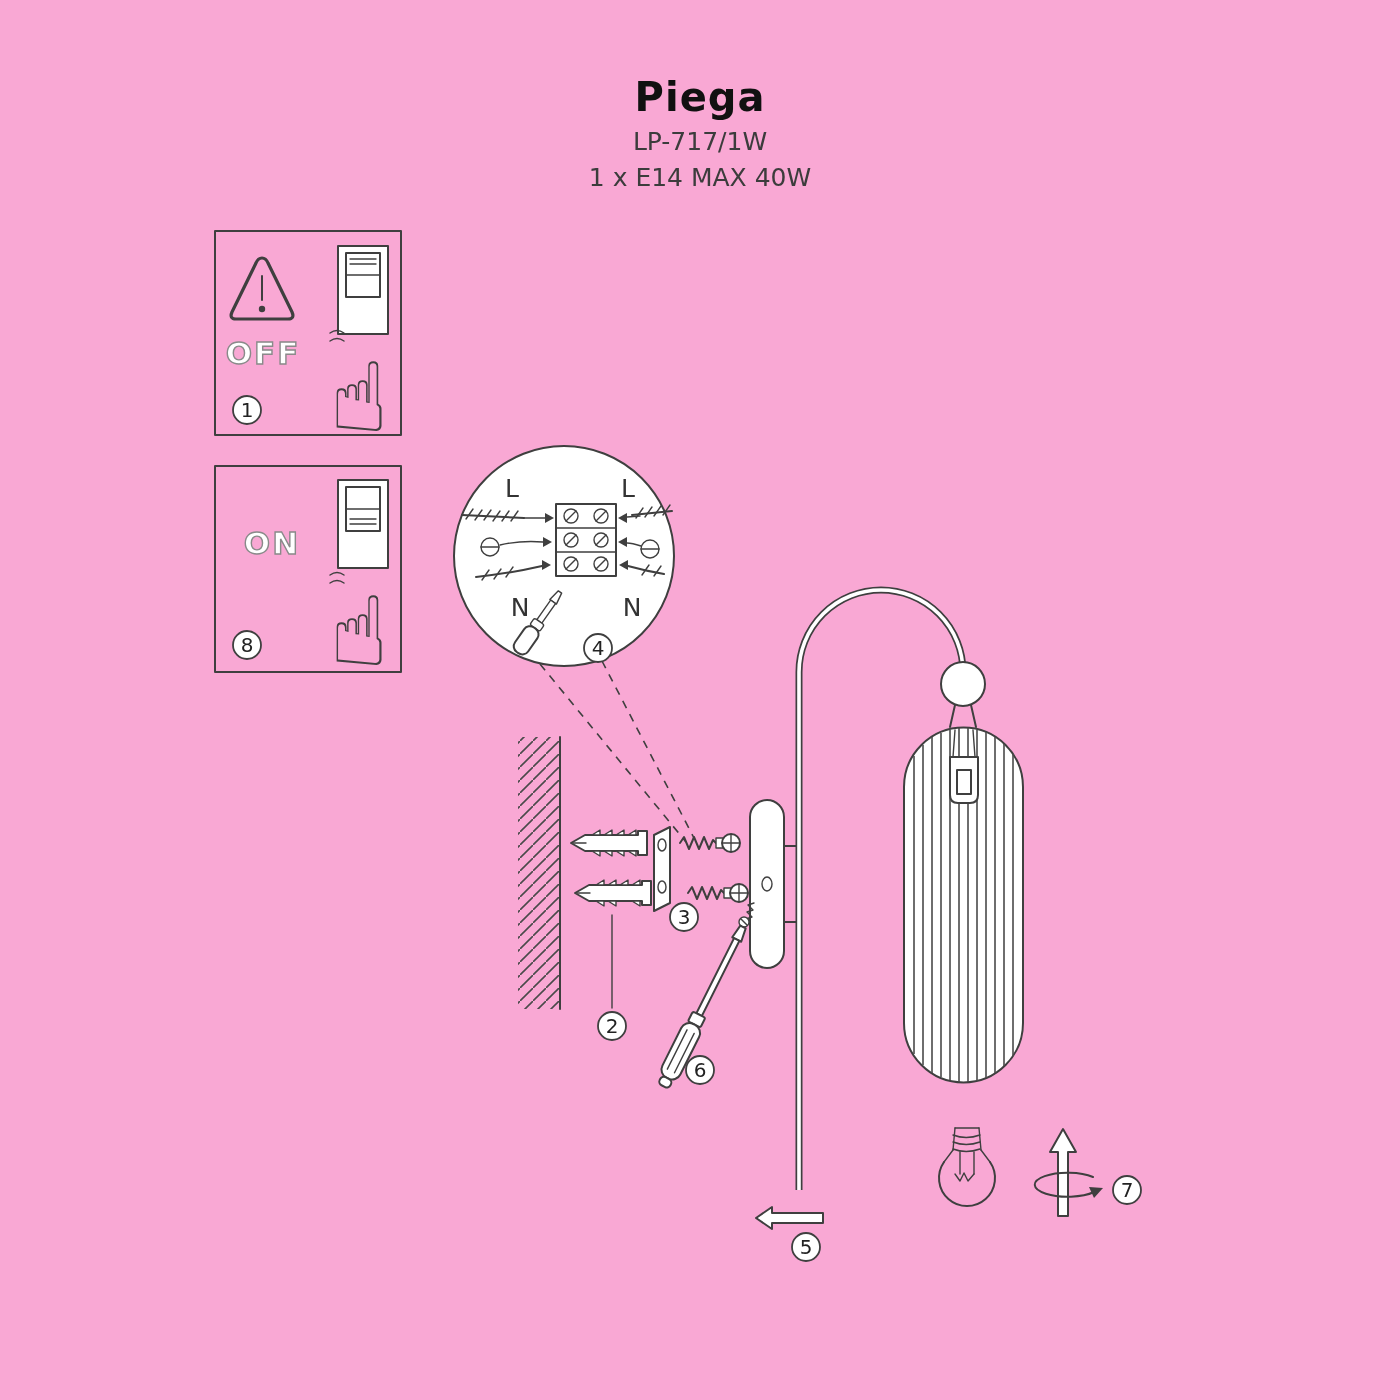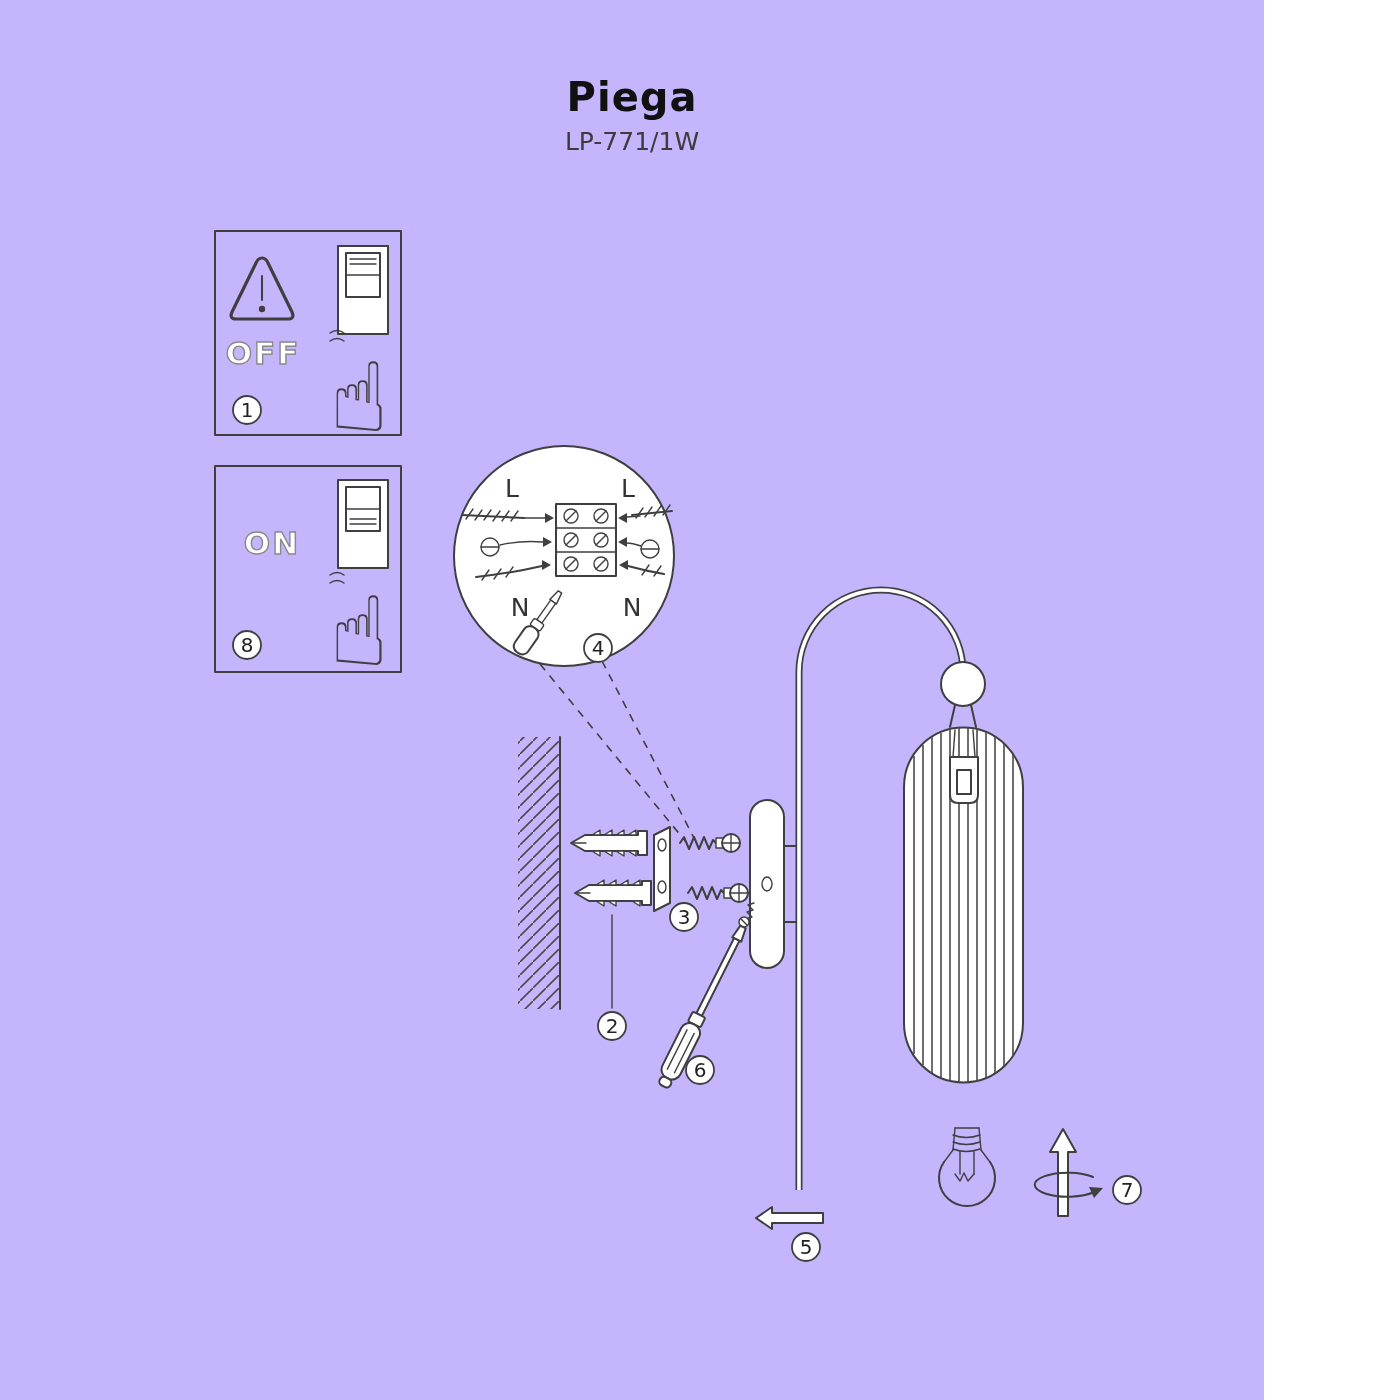--- a/index.html
+++ b/index.html
@@ -1,16 +1,16 @@
 <!DOCTYPE html>
 <html><head>
 <meta charset="utf-8">
 <style>
   html,body{margin:0;padding:0;background:#fff;}
-  .canvas{position:relative;width:1264px;height:1400px;background:#c4b5fd;
+  .canvas{position:relative;width:1400px;height:1400px;background:#f9a8d4;
           font-family:"DejaVu Sans",sans-serif;overflow:hidden;}
   .header{position:absolute;top:74px;left:0;width:100%;text-align:center;}
   .title{font-size:40px;font-weight:bold;color:#111;letter-spacing:1px;}
   .sub{font-size:25px;color:#3c3c3c;margin-top:7px;}
   svg{position:absolute;left:0;top:0;}
   .ln{fill:none;stroke:#3f3f3f;stroke-width:2;stroke-linecap:round;stroke-linejoin:round;}
   .lnw{fill:#fff;stroke:#3f3f3f;stroke-width:2;stroke-linejoin:round;}
   .thin{stroke-width:1.4;}
   .thick{stroke-width:3.2;}
   .dk{fill:#3f3f3f;stroke:none;}
@@ -23,21 +23,22 @@
        fill:#fff;stroke:#8a8a8a;stroke-width:1.4;text-anchor:middle;letter-spacing:2px;}
   text.hand{font-size:96px;font-family:"DejaVu Sans",sans-serif;fill:#3f3f3f;text-anchor:middle;}
 </style>
 </head>
 <body>
 
 <div class="canvas">
 
   <div class="header">
     <div class="title">Piega</div>
-    <div class="sub">LP-771/1W</div>
+    <div class="sub">LP-717/1W</div>
+    <div class="sub">1 x E14 MAX 40W</div>
   </div>
 
   <svg width="1400" height="1400" viewBox="0 0 1400 1400">
     <defs>
       <pattern id="hatch" width="13" height="13" patternUnits="userSpaceOnUse">
         <line x1="0" y1="13" x2="13" y2="0" stroke="#4a4a4a" stroke-width="1.6"></line>
       </pattern>
     </defs>
 
     <g>

